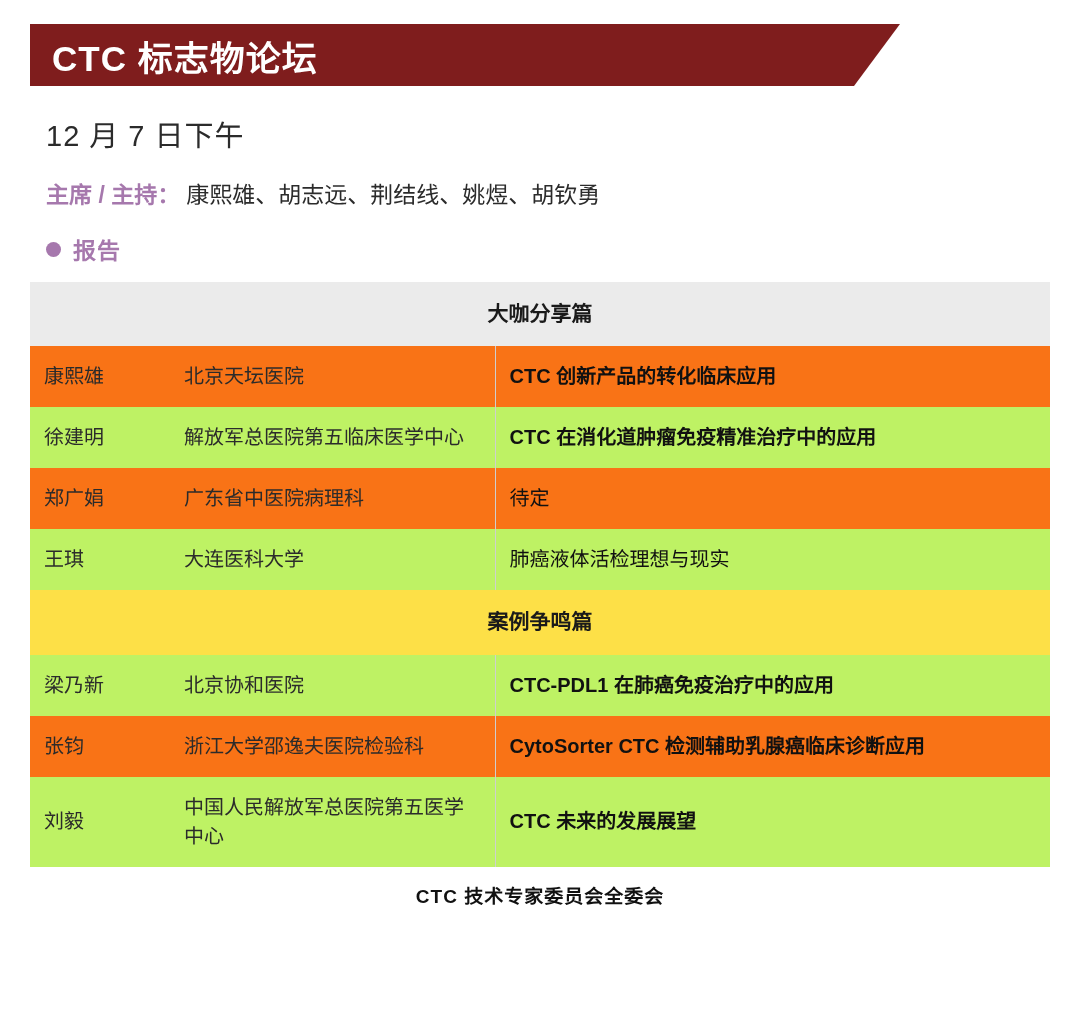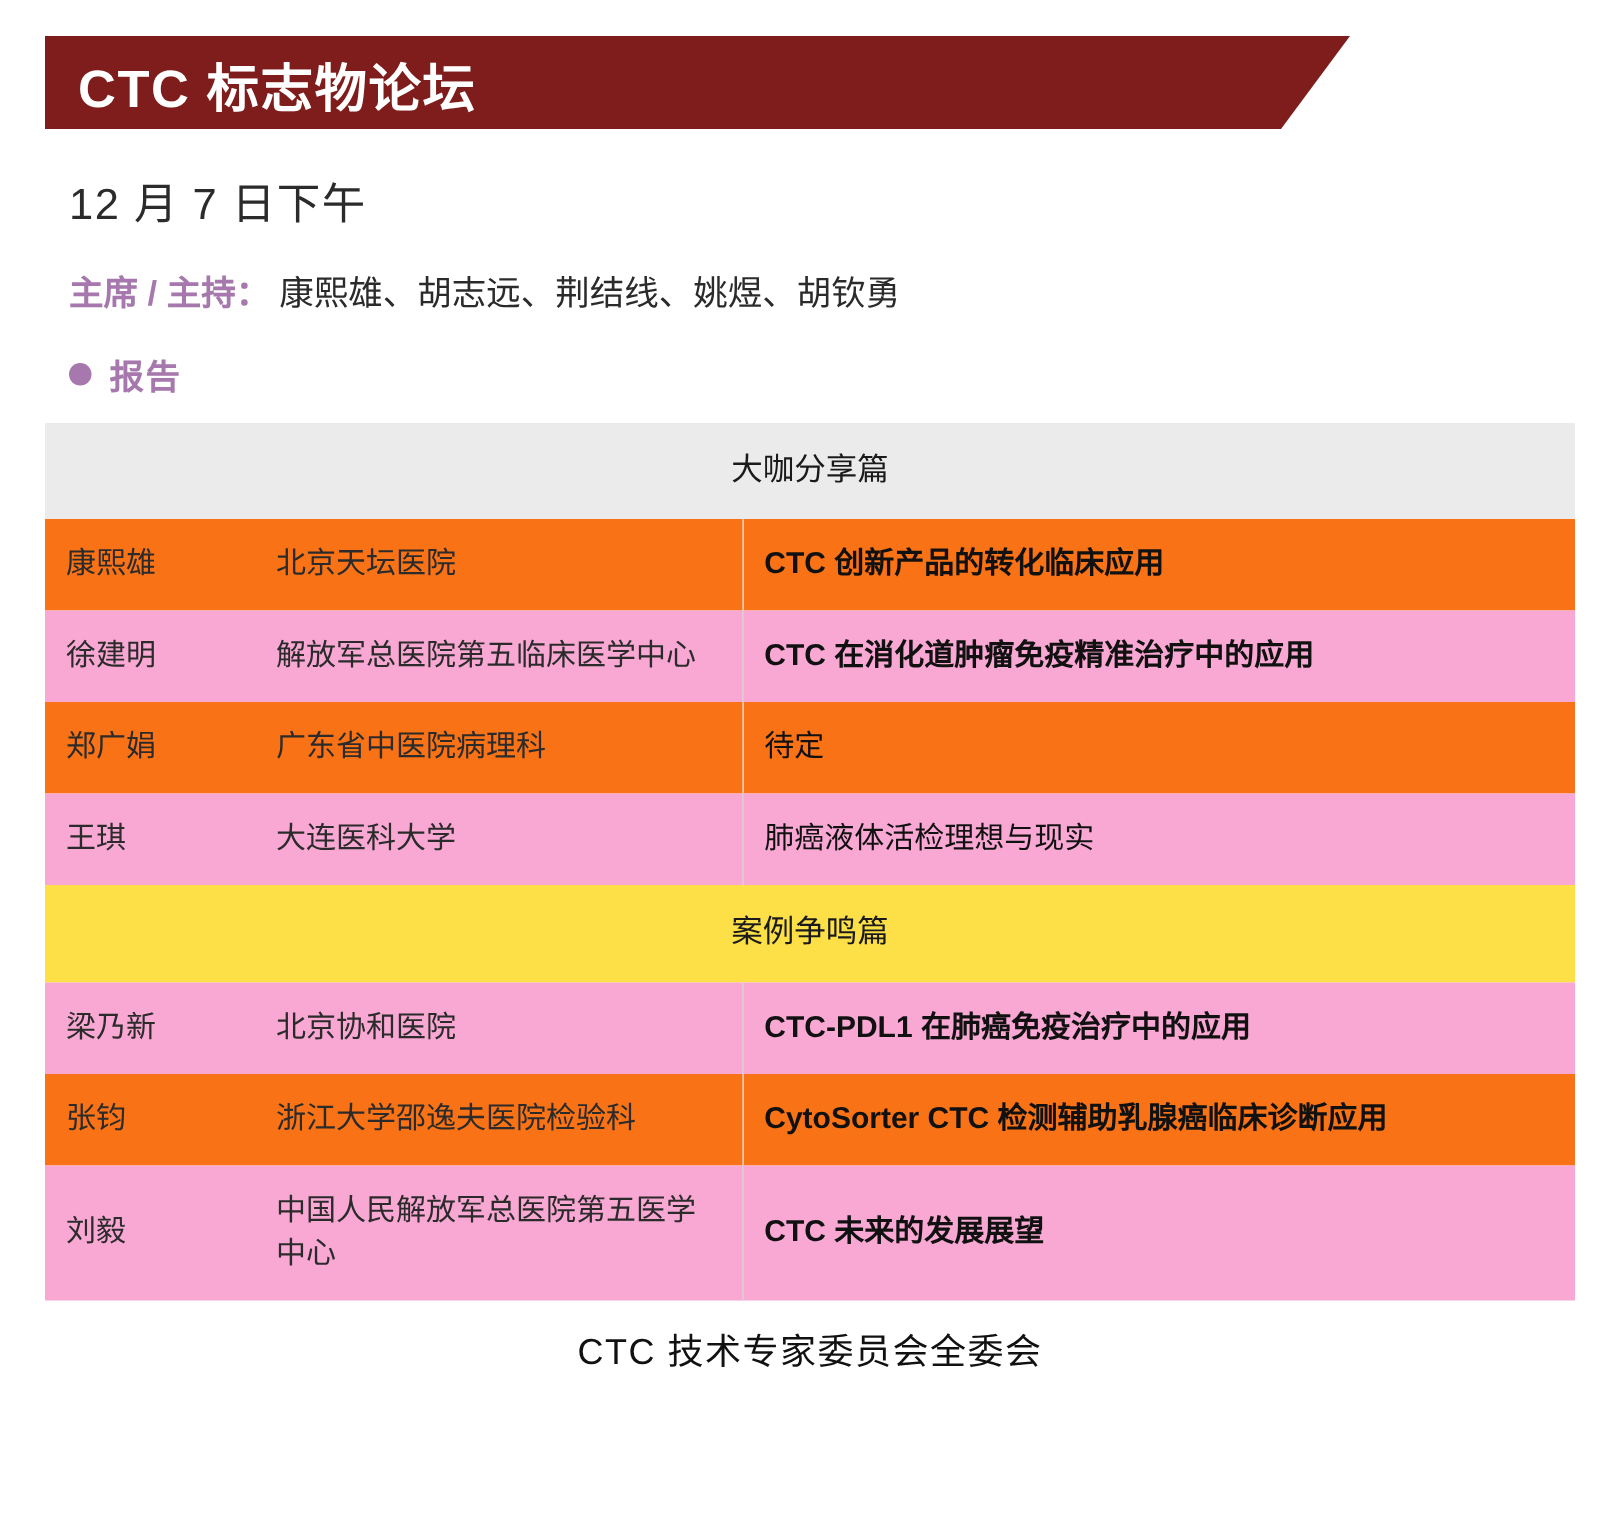--- a/index.html
+++ b/index.html
@@ -99,49 +99,49 @@
   .schedule-table td {
     padding: 16px 14px;
     vertical-align: middle;
     line-height: 1.45;
     border: 0;
   }
   .col-name  { width: 140px; padding-left: 12px !important; }
   .col-org   { width: 325px; }
   .col-topic { width: 555px; }
 
-  tr.row-alt td { background: #f9a8d4; }
+  tr.row-alt td { background: #bef264; }
   tr.row-plain td { background: #f97316; }
 
   td.cell-name, td.cell-org {
     color: #2b2b2b;
   }
   td.cell-org {
     border-right: 1px solid #cfcfcf;
   }
   td.cell-topic {
     color: #111111;
   }
   td.cell-topic.bold { font-weight: bold; }
 
   tr.group-row td {
     text-align: center;
-    font-weight: normal;
+    font-weight: bold;
     font-size: 21px;
     padding: 17px 4px;
     color: #1a1a1a;
   }
   tr.group-row.shaded td { background: #ebebeb; }
   tr.group-row.plain td  { background: #fde047; }
 
   .footer-title {
     margin-top: 14px;
     text-align: center;
-    font-weight: normal;
-    font-size: 24px;
+    font-weight: bold;
+    font-size: 19px;
     letter-spacing: 1px;
     color: #111111;
   }
 </style>
 </head>
 <body>
 
 <div class="page">
 
   <div class="banner">

